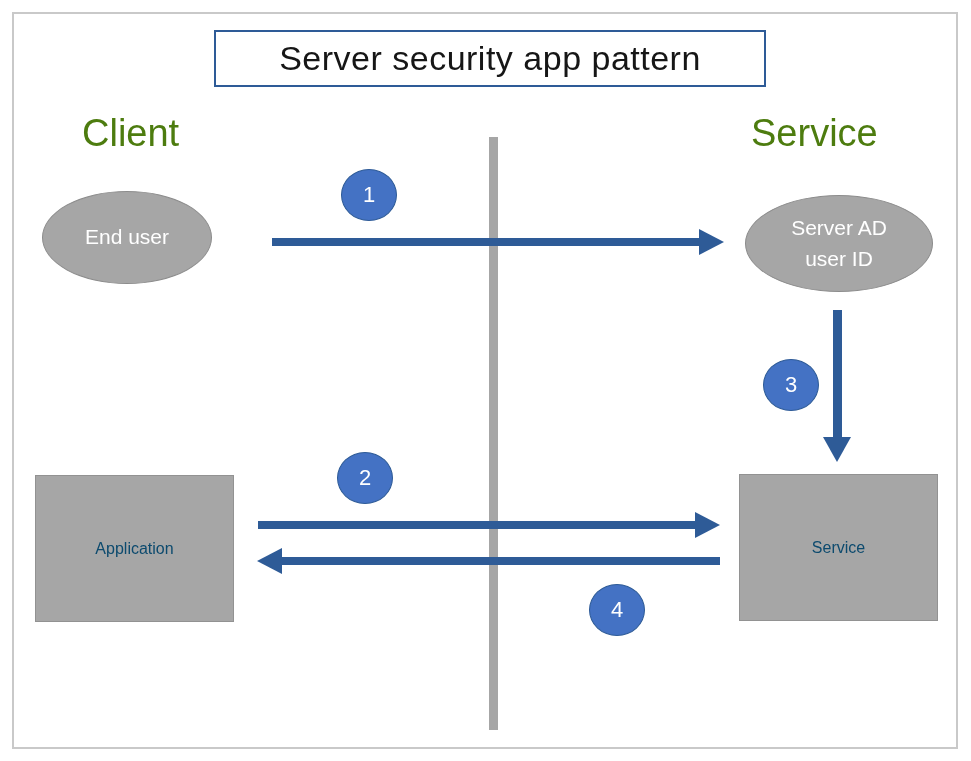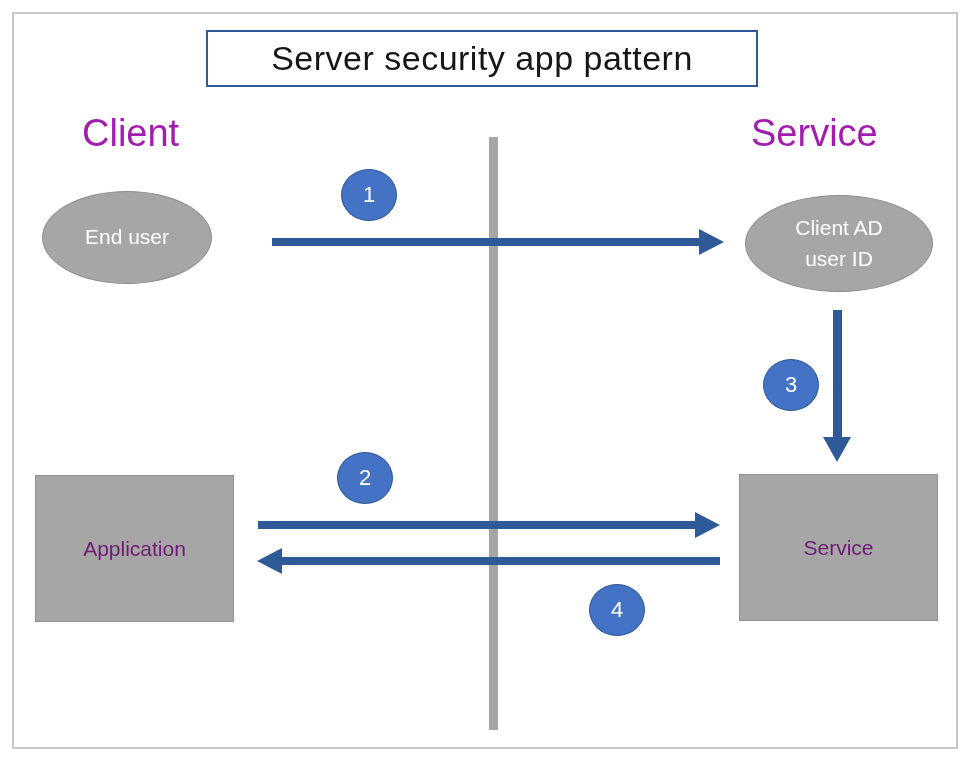--- a/index.html
+++ b/index.html
@@ -18,38 +18,38 @@
   
   .outer-frame {
     position: absolute;
     left: 12px; top: 12px;
     width: 942px; height: 733px;
     border: 2px solid var(--frame-gray, #c9c9c9);
   }
   
   .title-box {
     position: absolute;
-    left: 206px; top: 30px;
+    left: 214px; top: 30px;
     width: 548px; height: 53px;
     border: 2px solid var(--arrow-blue, #2e5b97);
     background: #ffffff;
     display: flex;
     align-items: center;
     justify-content: center;
     font-size: 34px;
     font-weight: 300;
     color: #161616;
     letter-spacing: 0.5px;
   }
   
   .col-heading {
     position: absolute;
     font-size: 38px;
     font-weight: 300;
-    color: #a21caf;
+    color: #4d7c0f;
   }
   #heading-client { left: 82px; top: 112px; }
   #heading-service { left: 751px; top: 112px; }
   
   .node-ellipse {
     position: absolute;
     background: var(--shape-gray, #a6a6a6);
     border: 1.5px solid #8c8c8c;
     border-radius: 50%;
     display: flex;
@@ -65,22 +65,22 @@
   #node-azure-ad { left: 745px; top: 195px; width: 186px; height: 95px; }
   
   .node-rect {
     position: absolute;
     width: 197px; height: 145px;
     background: var(--shape-gray, #a6a6a6);
     border: 1.5px solid #929292;
     display: flex;
     align-items: center;
     justify-content: center;
-    color: #701a75;
-    font-size: 21px;
+    color: #0c4a6e;
+    font-size: 16px;
   }
   #node-application { left: 35px; top: 475px; }
   #node-service { left: 739px; top: 474px; }
   
   .divider {
     position: absolute;
     left: 489px; top: 137px;
     width: 9px; height: 593px;
     background: var(--shape-gray, #a6a6a6);
   }
@@ -141,21 +141,21 @@
   <div id="heading-client" class="col-heading">Client</div>
   <div id="heading-service" class="col-heading">Service</div>
 
   <div class="divider"></div>
 
   <div id="node-end-user" class="node-ellipse">
     <span>End user</span>
   </div>
 
   <div id="node-azure-ad" class="node-ellipse">
-    <span>Client AD</span>
+    <span>Server AD</span>
     <span>user ID</span>
   </div>
 
   <div id="node-application" class="node-rect">
     <span>Application</span>
   </div>
 
   <div id="node-service" class="node-rect">
     <span>Service</span>
   </div>

